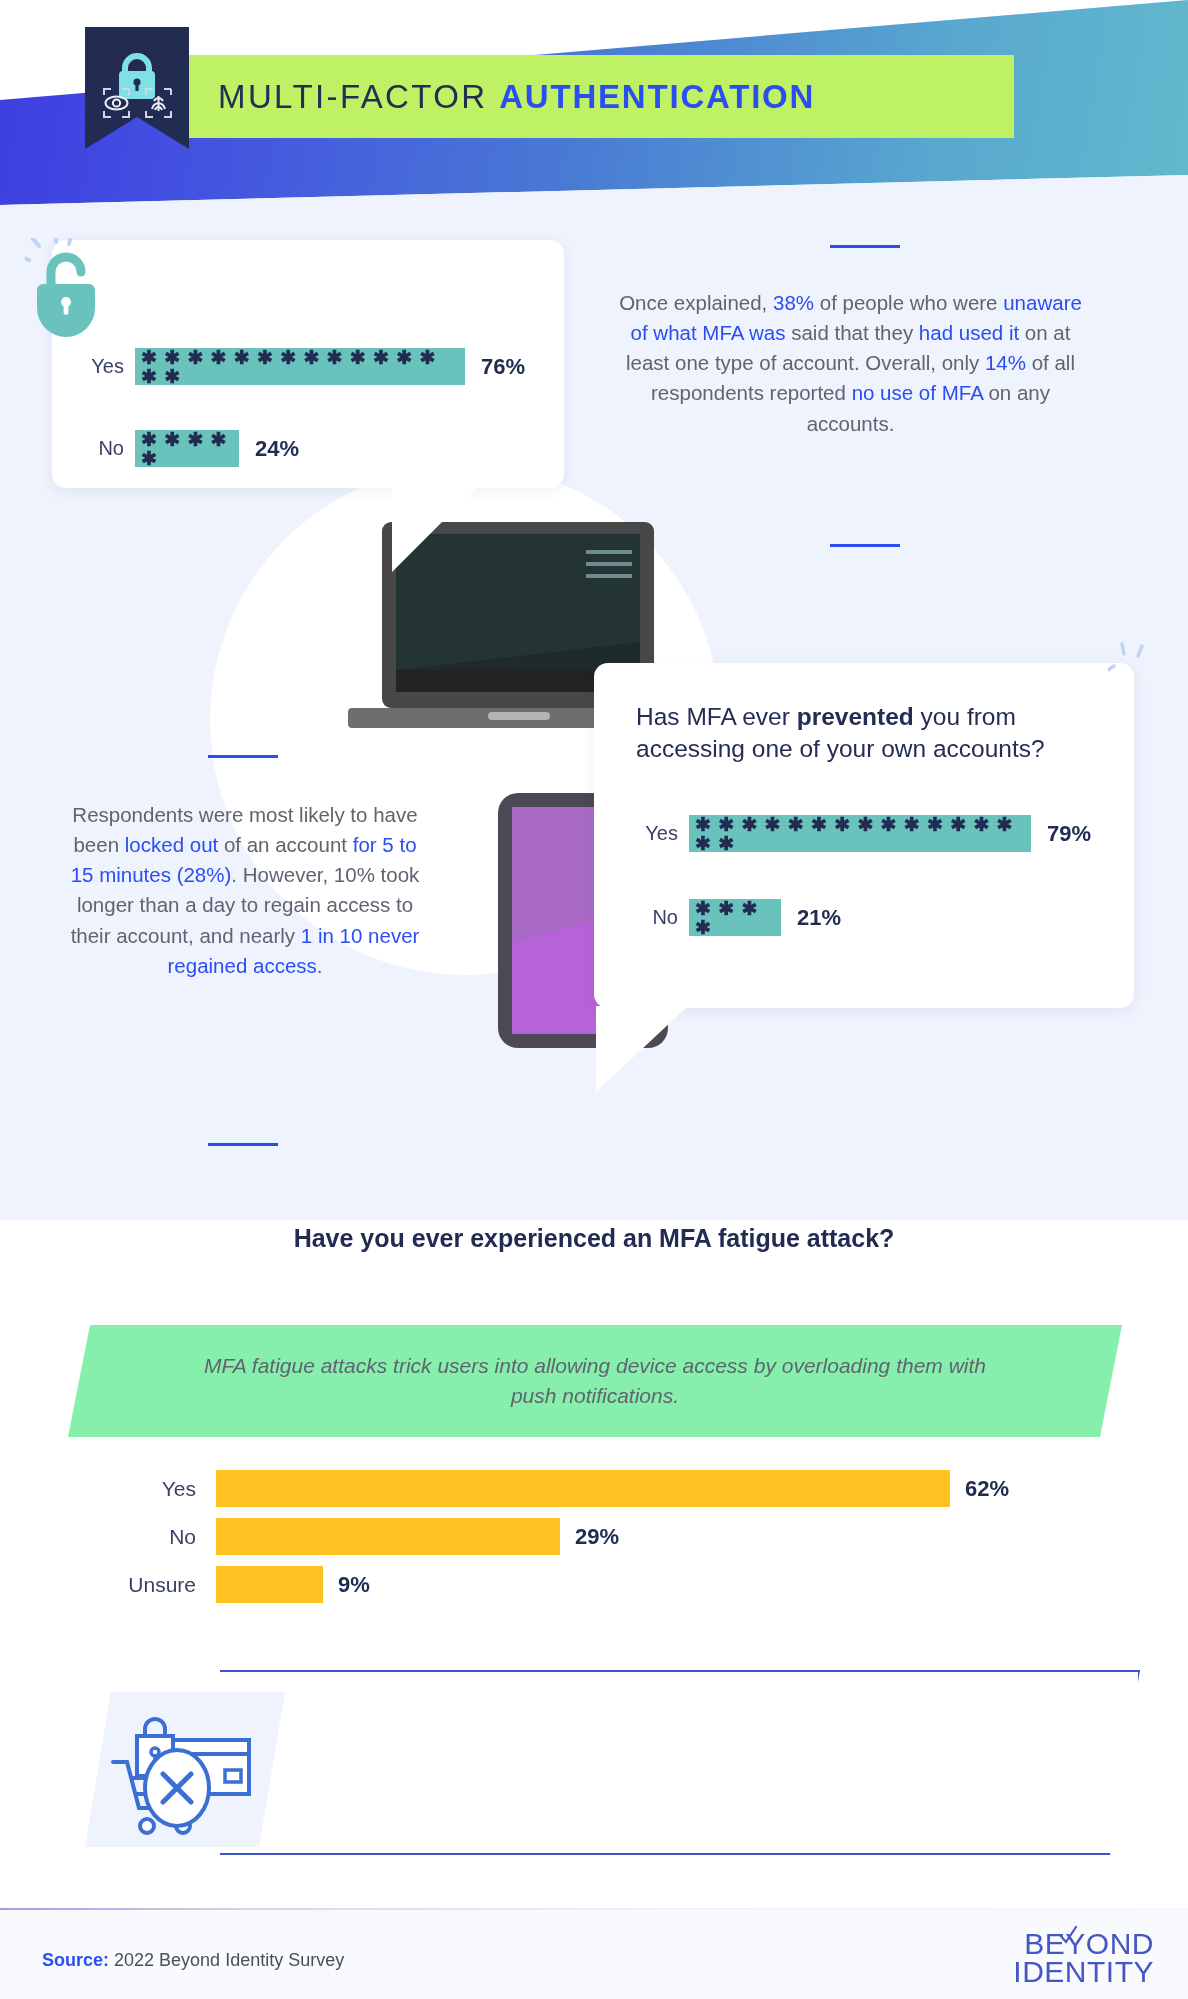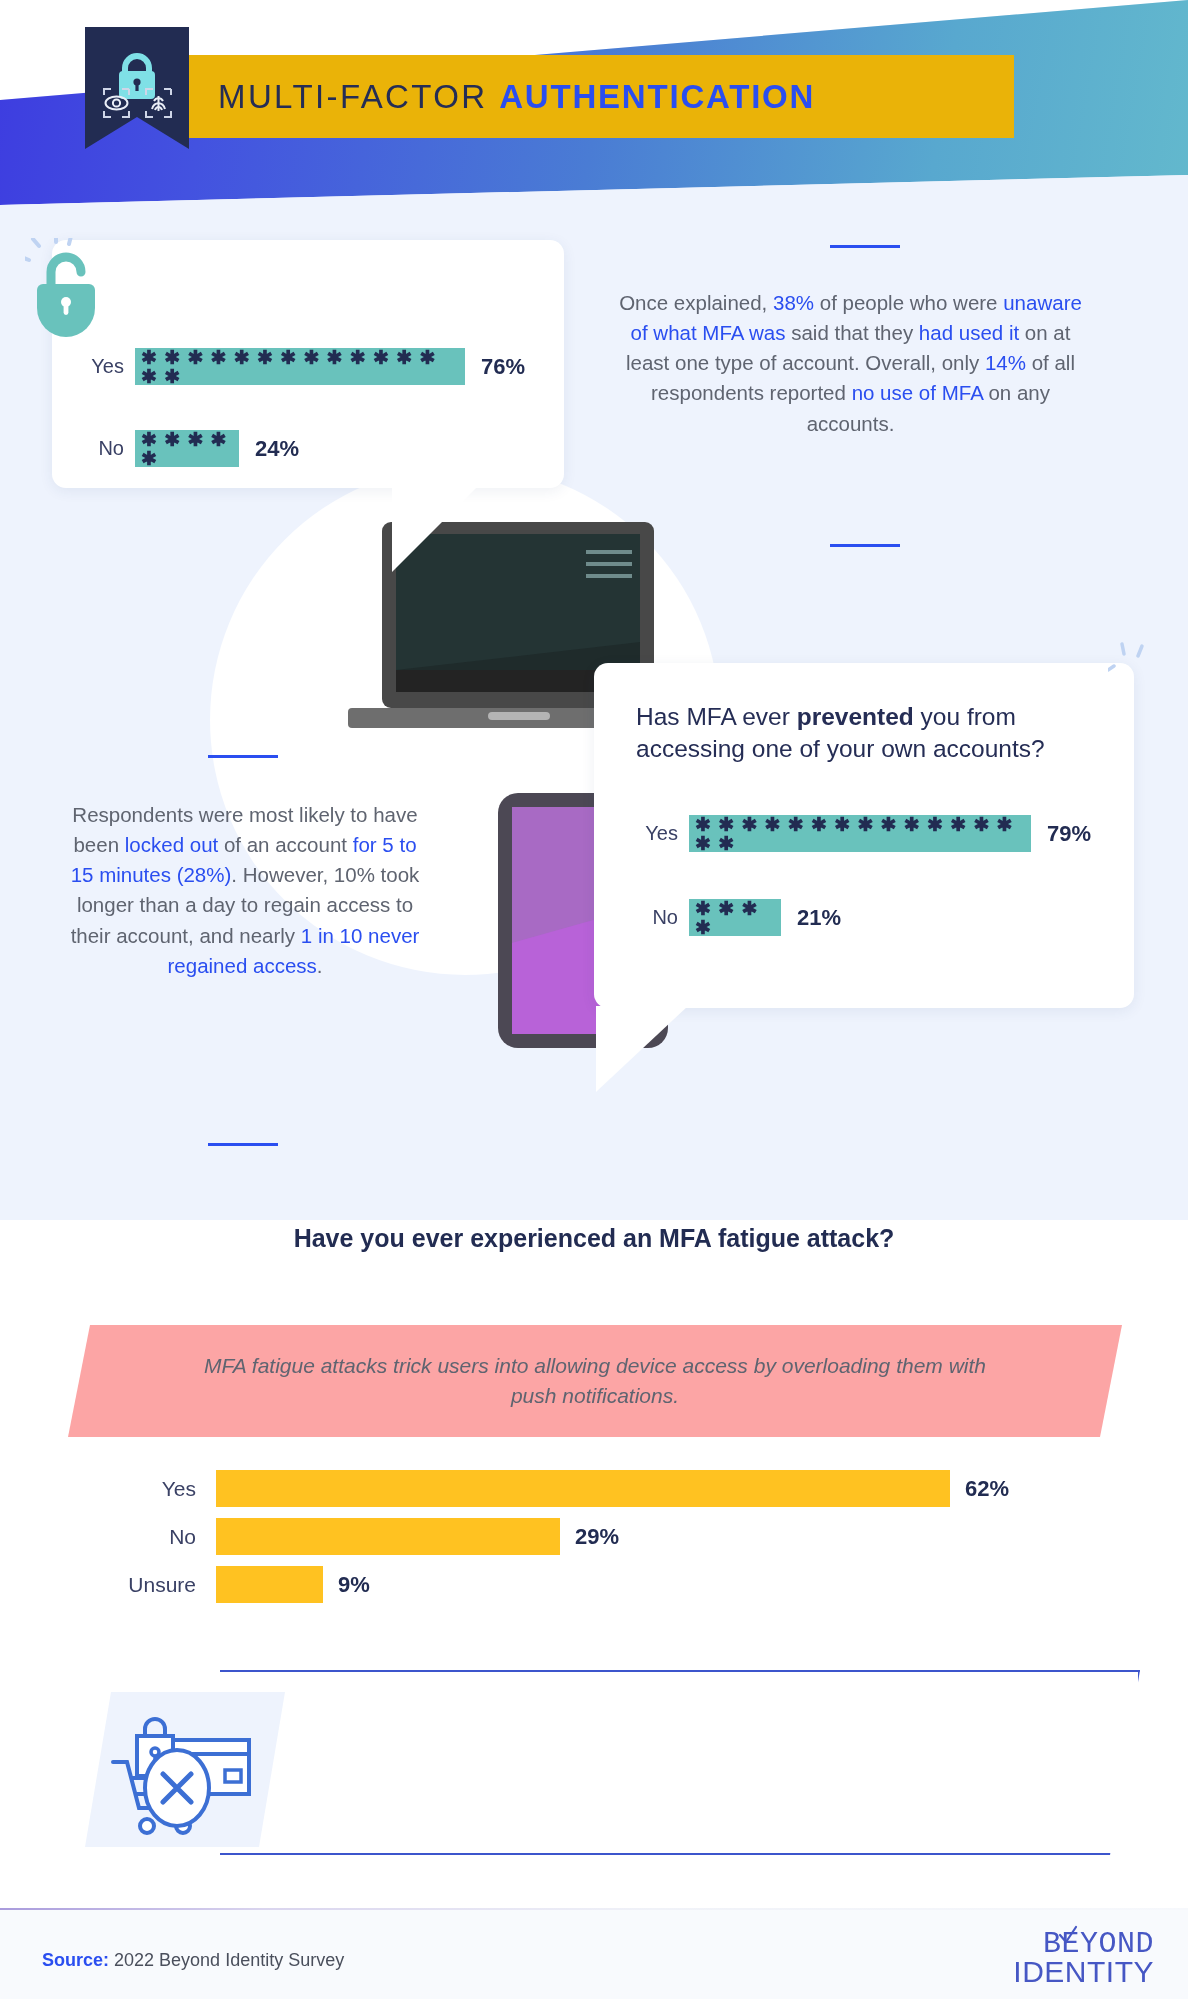--- a/index.html
+++ b/index.html
@@ -28,21 +28,21 @@
     background: linear-gradient(100deg, #3d3ce0 0%, #4352e0 18%, #4a7cd4 50%, #58a8cf 78%, #63b9cd 100%);
     clip-path: polygon(0 100px, 1188px 0px, 1188px 175px, 0 205px);
   }
   .hero-bottom-fill {
     position: absolute; left: 0; top: 150px; width: 1188px; height: 1080px;
     background: #eef3fd;
     clip-path: polygon(0 55px, 1188px 25px, 1188px 1080px, 0 1080px);
   }
   .title-plate {
     position: absolute; left: 186px; top: 55px; width: 828px; height: 83px;
-    background: #eab308;
+    background: #bef264;
     display: flex; align-items: center; padding-left: 32px;
     z-index: 6;
   }
   .title-text {
     font-size: 33px; letter-spacing: 2.4px; color: #252d55; font-weight: 400;
     white-space: nowrap;
   }
   .title-text b { color: #2a4ef0; font-weight: 800; letter-spacing: 1.8px; }
   .ribbon-tab {
     position: absolute; left: 85px; top: 27px; width: 104px; height: 122px;
@@ -117,21 +117,21 @@
   .lower {
     position: absolute; left: 0; top: 1220px; width: 1188px; height: 690px;
     background: #ffffff;
   }
   .sec-title {
     position: absolute; left: 0; top: 1224px; width: 1188px; text-align: center;
     font-size: 25px; font-weight: 800; color: #222c52;
   }
   .para-band {
     position: absolute; left: 68px; top: 1325px; width: 1054px; height: 112px;
-    background: #fca5a5;
+    background: #86efac;
     clip-path: polygon(22px 0, 1054px 0, 1032px 112px, 0 112px);
     display: flex; align-items: center; justify-content: center;
   }
   .para-band p {
     font-style: italic; color: #5f6470; font-size: 21px; text-align: center;
     line-height: 1.45; width: 790px;
   }
   .ybar-row { display: flex; align-items: center; margin-bottom: 11px; }
   .ybar-label {
     width: 146px; text-align: right; padding-right: 20px;
@@ -172,21 +172,21 @@
     background: #f8fafd;
   }
   .src {
     position: absolute; left: 42px; top: 1950px; font-size: 18px; color: #4a4f5c;
   }
   .src b { color: #2a4ef0; font-weight: 800; }
   .logo {
     position: absolute; right: 34px; top: 1930px; text-align: right;
     color: #4657c4; line-height: .94;
   }
-  .logo .l1 { font-size: 30px; letter-spacing: .5px; font-weight: 400; font-family: Liberation Mono, monospace; }
+  .logo .l1 { font-size: 30px; letter-spacing: .5px; font-weight: 400; }
   .logo .l2 { font-size: 30px; letter-spacing: .5px; font-weight: 400; }
 </style>
 </head>
 <body>
 
 <div class="page">
 
   <div class="hero">
     <div class="hero-white-top"></div>
     <div class="ribbon-band"></div>

